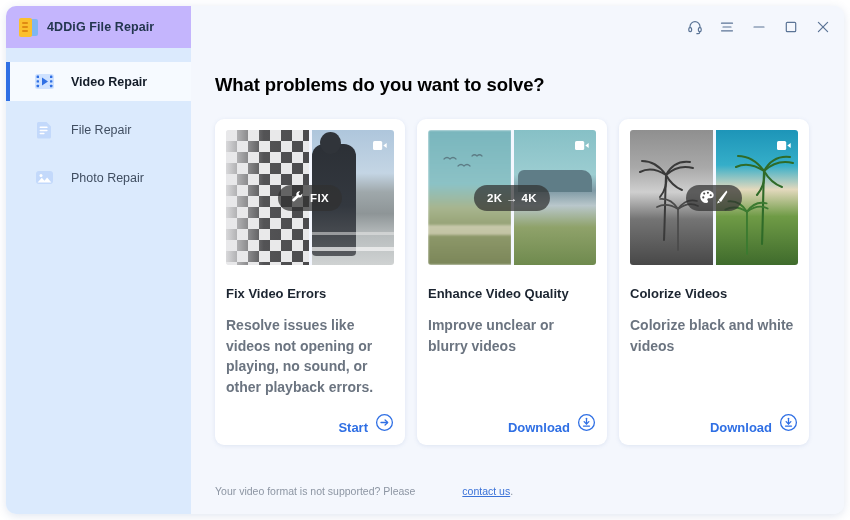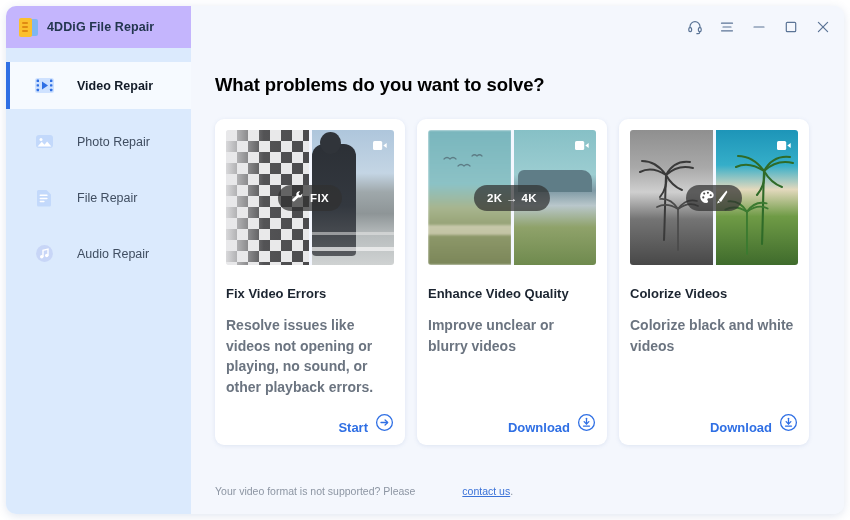--- a/index.html
+++ b/index.html
@@ -89,25 +89,25 @@
   }
 
   
   .sidebar {
     width: 185px;
     flex: 0 0 185px;
     background: #dbeafd;
     padding-top: 14px;
   }
   .side-item {
-    height: 47px;
+    height: 39px;
     display: flex;
     align-items: center;
     padding-left: 27px;
-    gap: 22px;
+    gap: 16px;
     position: relative;
     cursor: pointer;
     margin-bottom: 9px;
   }
   .side-item.active {
     background: #f6faff;
   }
   .side-item.active:before {
     content: "";
     position: absolute;
@@ -397,51 +397,40 @@
             <rect x="16" y="13.8" width="2.4" height="2.4" rx=".5" fill="#2f6fe4"></rect>
             <path d="M8 6.4l6 4.1-6 4.1z" fill="#2f6fe4"></path>
           </svg>
         </span>
         <span class="side-label">Video Repair</span>
       </div>
 
       <div class="side-item">
         <span class="side-ico">
           <svg width="21" height="21" viewBox="0 0 21 21">
-            <rect x="2" y="4" width="17" height="13" rx="3" fill="#c3d9fb"></rect>
-            <circle cx="7" cy="8.4" r="1.5" fill="#ffffff"></circle>
-            <path d="M3.6 15.4l4.2-4.6 2.7 2.9 2.6-3.1 4.3 4.8z" fill="#ffffff"></path>
-          </svg>
-        </span>
-        <span class="side-label">Photo Repair</span>
-      </div>
-
-      <div class="side-item">
-        <span class="side-ico">
-          <svg width="21" height="21" viewBox="0 0 21 21">
             <path d="M4.5 3h8l4.5 4.5V18a1.5 1.5 0 0 1-1.5 1.5H4.5A1.5 1.5 0 0 1 3 18V4.5A1.5 1.5 0 0 1 4.5 3z" fill="#c3d9fb"></path>
             <rect x="5.6" y="7.6" width="8" height="1.5" rx=".7" fill="#ffffff"></rect>
             <rect x="5.6" y="10.7" width="8" height="1.5" rx=".7" fill="#ffffff"></rect>
             <rect x="5.6" y="13.8" width="5" height="1.5" rx=".7" fill="#ffffff"></rect>
           </svg>
         </span>
         <span class="side-label">File Repair</span>
       </div>
 
       <div class="side-item">
         <span class="side-ico">
           <svg width="21" height="21" viewBox="0 0 21 21">
-            <circle cx="10.5" cy="10.5" r="8.4" fill="#c8d6f7"></circle>
-            <path d="M9 13.6V7.2l5-1.1v6.1" stroke="#ffffff" stroke-width="1.4" fill="none" stroke-linecap="round"></path>
-            <circle cx="7.7" cy="13.8" r="1.7" fill="#ffffff"></circle>
-            <circle cx="12.7" cy="12.5" r="1.7" fill="#ffffff"></circle>
+            <rect x="2" y="4" width="17" height="13" rx="3" fill="#c3d9fb"></rect>
+            <circle cx="7" cy="8.4" r="1.5" fill="#ffffff"></circle>
+            <path d="M3.6 15.4l4.2-4.6 2.7 2.9 2.6-3.1 4.3 4.8z" fill="#ffffff"></path>
           </svg>
         </span>
-        <span class="side-label">Audio Repair</span>
-      </div>
+        <span class="side-label">Photo Repair</span>
+      </div>
+
 
     </div>
 
     <div class="main">
 
       <div class="page-title">What problems do you want to solve?</div>
 
       <div class="cards">
 
         <div class="card tall">

